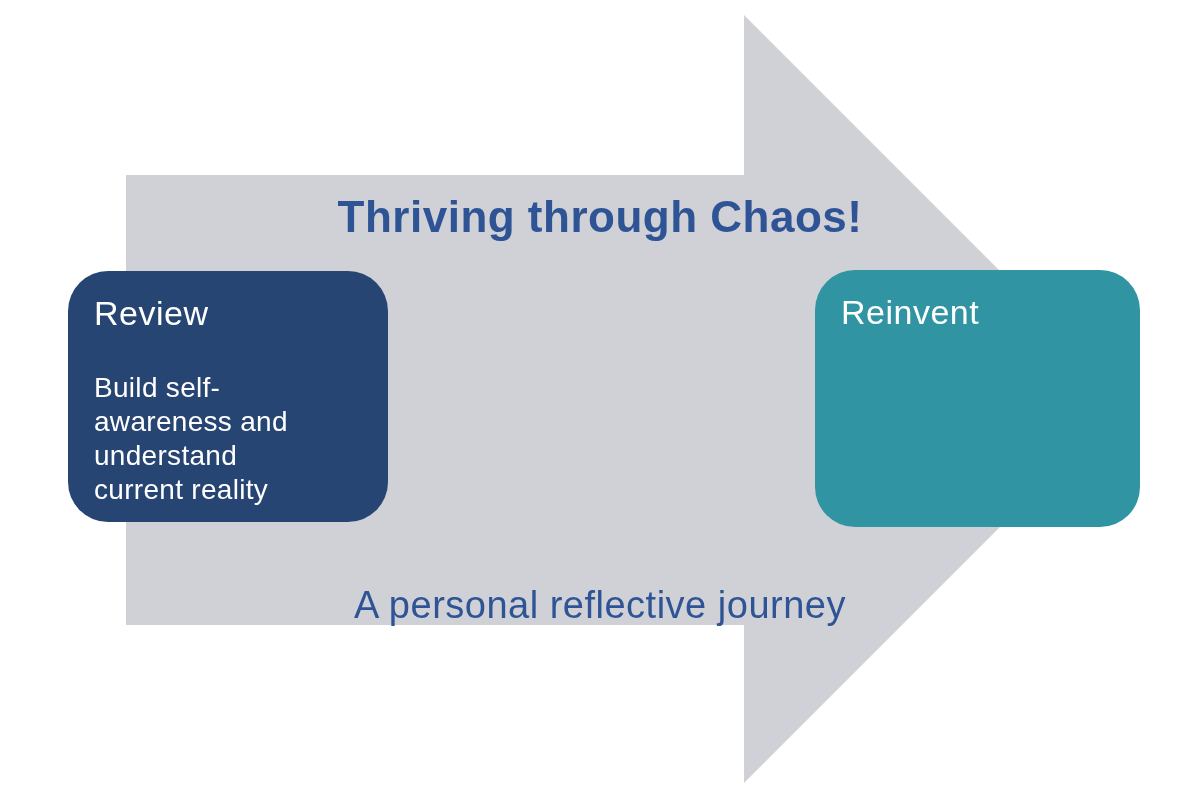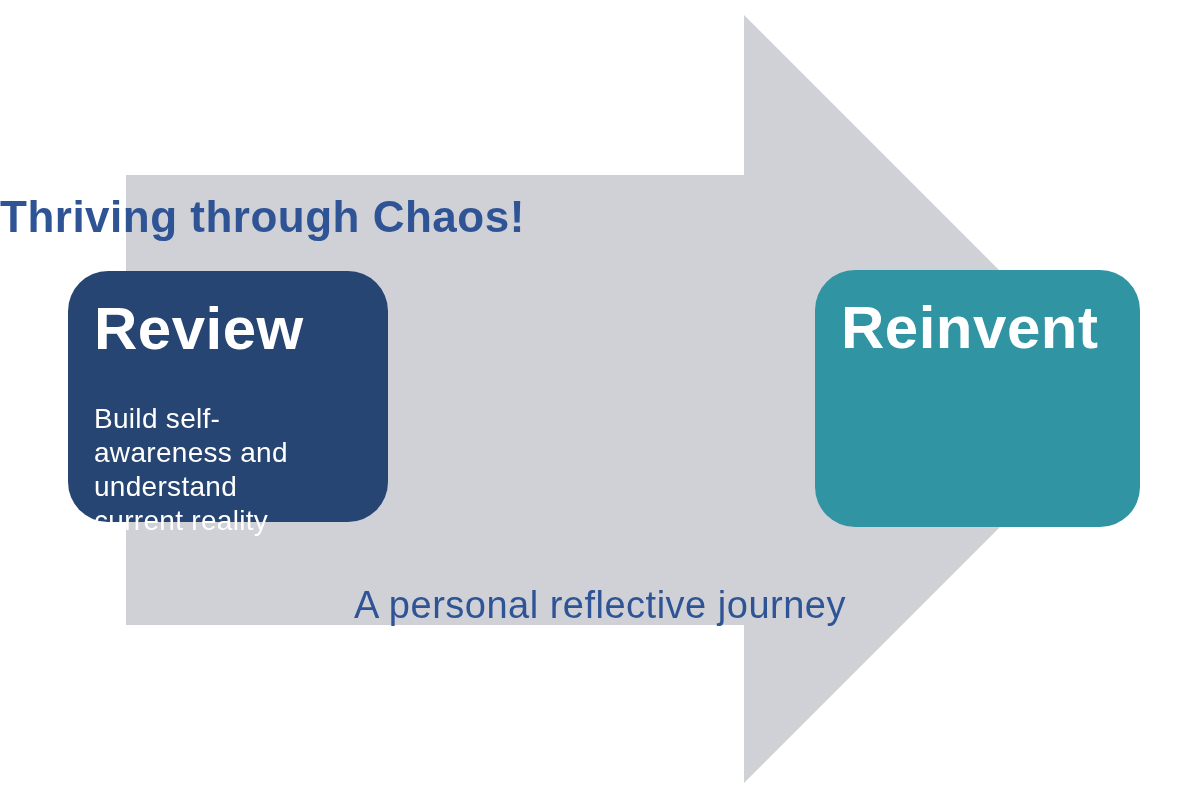--- a/index.html
+++ b/index.html
@@ -21,20 +21,21 @@
     top: 0;
     width: 1200px;
     height: 800px;
     display: block;
   }
   .diagram-title {
     position: absolute;
     left: 0;
     top: 192px;
     width: 1200px;
+    text-align: center;
     font-size: 44px;
     font-weight: bold;
     letter-spacing: 0.5px;
   }
   .diagram-subtitle {
     position: absolute;
     left: 0;
     top: 552px;
     width: 1200px;
     text-align: center;
@@ -46,22 +47,22 @@
     position: absolute;
     border-radius: 40px;
     color: #ffffff;
     box-sizing: border-box;
     padding: 22px 24px 20px 26px;
   }
   .stage-card.review    { left: 68px;  top: 271px; width: 320px; height: 251px; }
   .stage-card.reimagine { left: 440px; top: 270px; width: 323px; height: 253px; }
   .stage-card.reinvent  { left: 815px; top: 270px; width: 325px; height: 257px; }
   .stage-heading {
-    font-size: 60px;
-    font-weight: bold;
+    font-size: 34px;
+    font-weight: normal;
     line-height: 1.2;
     margin: 0 0 18px 0;
     letter-spacing: 0.5px;
   }
   .stage-description {
     font-size: 28px;
     font-weight: normal;
     line-height: 1.22;
     white-space: pre-line;
     letter-spacing: 0.3px;

